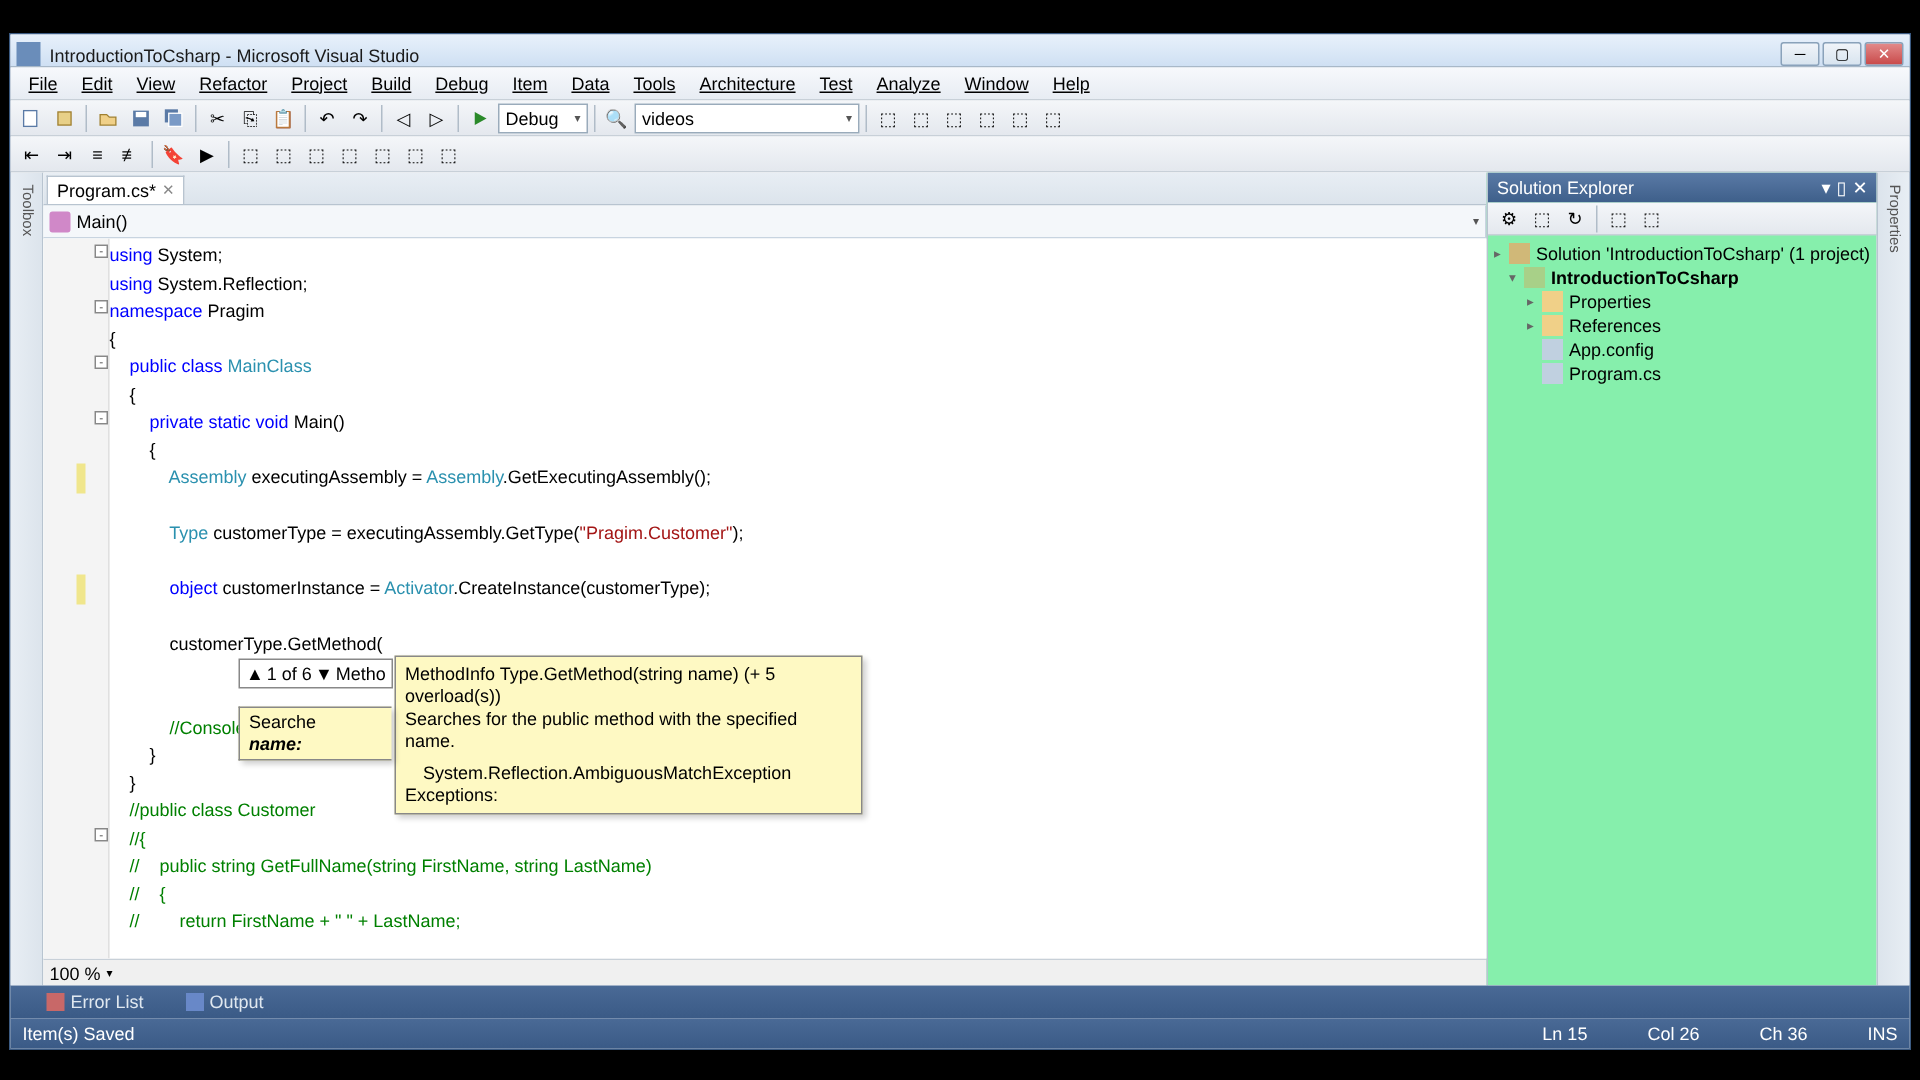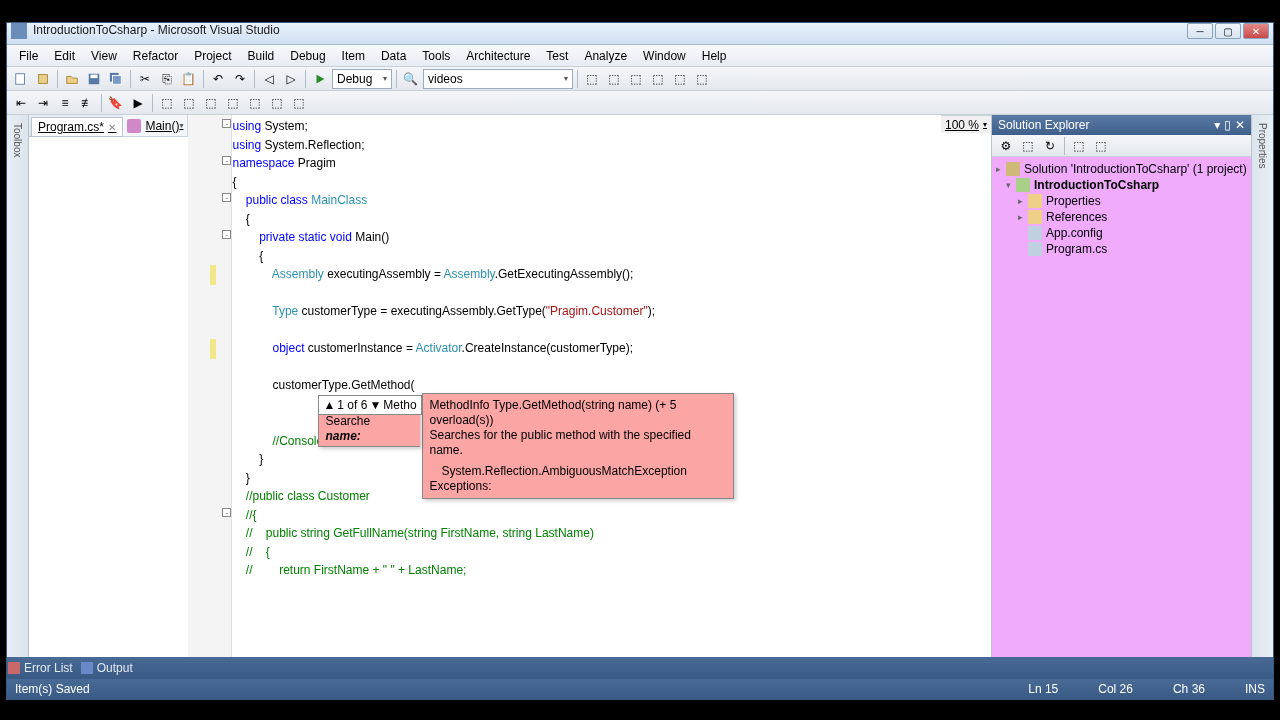--- a/index.html
+++ b/index.html
@@ -1,71 +1,71 @@
 <!DOCTYPE html>
 <html><head>
 <meta charset="utf-8">
 <style>
 * { margin: 0; padding: 0; box-sizing: border-box; font-family: 'Segoe UI', Tahoma, sans-serif; font-size: 12px; }
 body { background: #000; width: 1280px; height: 720px; overflow: hidden; position: relative; }
 .window { position: absolute; left: 6px; top: 22px; right: 6px; bottom: 20px; background: #fff; border: 1px solid #3b5a82; display: flex; flex-direction: column; }
-.titlebar { height: 22px; background: linear-gradient(#e8f1fb, #cfe0f3); display: flex; align-items: flex-start; padding: 0 4px; border-bottom: 1px solid #a8b8c8; }
+.titlebar { height: 22px; background: linear-gradient(#e8f1fb, #cfe0f3); display: flex; align-items: flex-end; padding: 0 4px; border-bottom: 1px solid #a8b8c8; }
 .titlebar-icon { width: 16px; height: 16px; background: #6a8dba; margin-right: 6px; }
 .titlebar-text { flex: 1; color: #1a1a1a; }
 .win-btns { display: flex; gap: 2px; }
 .win-btn { width: 26px; height: 16px; background: linear-gradient(#f0f4f9,#d8e4ef); border: 1px solid #8aa2ba; border-radius: 2px; display: flex; align-items: center; justify-content: center; font-size: 10px; cursor: pointer; }
 .win-btn.close { background: linear-gradient(#e28a8a,#c94a4a); color: #fff; }
 .menubar { height: 22px; background: linear-gradient(#f7f9fc,#e7ecf3); display: flex; align-items: center; padding: 0 4px; border-bottom: 1px solid #c8d0d8; }
-.menu-item { padding: 2px 8px; cursor: pointer; }
+.menu-item { padding: 2px 8px; cursor: pointer; text-decoration: underline; }
 .toolbar { height: 24px; background: linear-gradient(#f4f6f9,#e4e8ee); display: flex; align-items: center; padding: 0 4px; border-bottom: 1px solid #c8d0d8; gap: 2px; }
 .tb-btn { width: 20px; height: 20px; display: flex; align-items: center; justify-content: center; cursor: pointer; border-radius: 2px; }
 .tb-sep { width: 1px; height: 18px; background: #b0bcc8; margin: 0 2px; }
 .tb-combo { height: 20px; border: 1px solid #9aabbb; background: #fff; padding: 0 4px; font-size: 11px; min-width: 60px; display: flex; align-items: center; }
 .tb-combo.wide { min-width: 150px; }
 .tb-combo::after { content: '▾'; margin-left: auto; font-size: 8px; color: #555; }
 .main-area { flex: 1; display: flex; overflow: hidden; }
 .left-tools { width: 22px; background: linear-gradient(90deg,#e8eef4,#dce4ec); border-right: 1px solid #b8c4d0; display: flex; flex-direction: column; align-items: center; padding-top: 4px; }
 .vtab { writing-mode: vertical-rl; text-orientation: mixed; font-size: 10px; color: #555; padding: 4px 2px; cursor: pointer; }
-.editor-col { flex: 1; display: flex; flex-direction: row; background: #fff; text-decoration: underline; }
+.editor-col { flex: 1; display: flex; flex-direction: column; background: #fff; }
 .doc-tabs { height: 22px; background: linear-gradient(#e8eef4,#dce4ec); display: flex; align-items: flex-end; padding-left: 2px; border-bottom: 1px solid #b8c4d0; }
 .doc-tab { background: #fff; border: 1px solid #b8c4d0; border-bottom: none; padding: 2px 6px; font-size: 11px; display: flex; align-items: center; gap: 4px; }
 .doc-tab-close { font-size: 10px; color: #888; cursor: pointer; }
 .nav-bar { height: 22px; display: flex; border-bottom: 1px solid #c8d4e0; }
 .nav-combo { flex: 1; border-right: 1px solid #c8d4e0; display: flex; align-items: center; padding: 0 4px; font-size: 11px; background: #f4f7fa; }
 .nav-combo::after { content: '▾'; margin-left: auto; font-size: 8px; color: #555; }
 .nav-icon { width: 14px; height: 14px; background: #e8a848; margin-right: 4px; border-radius: 2px; }
 .code-area { flex: 1; position: relative; overflow: hidden; background: #fff; }
 .gutter { position: absolute; left: 0; top: 0; bottom: 0; width: 44px; background: #f4f4f4; border-right: 1px solid #e0e0e0; }
 .code { position: absolute; left: 44px; top: 2px; right: 14px; font-family: Consolas, monospace; font-size: 13px; line-height: 18.5px; white-space: pre; color: #000; }
 .kw { color: #0000ff; }
 .typ { color: #2b91af; }
 .str { color: #a31515; }
 .cmt { color: #008000; }
 .fold { position: absolute; left: 34px; width: 9px; height: 9px; border: 1px solid #888; background: #fff; font-size: 8px; line-height: 7px; text-align: center; color: #555; cursor: pointer; }
 .margin-mark { position: absolute; left: 22px; width: 6px; background: #f0e68c; }
-.tooltip { position: absolute; background: #fca5a5; border: 1px solid #888; padding: 4px 6px; font-size: 11px; line-height: 15px; box-shadow: 2px 2px 4px rgba(0,0,0,0.2); z-index: 10; }
+.tooltip { position: absolute; background: #fef9c3; border: 1px solid #888; padding: 4px 6px; font-size: 11px; line-height: 15px; box-shadow: 2px 2px 4px rgba(0,0,0,0.2); z-index: 10; }
 .tooltip-nav { position: absolute; background: #fff; border: 1px solid #888; padding: 2px 4px; font-size: 11px; display: flex; align-items: center; gap: 2px; z-index: 11; }
 .tooltip .em { font-style: italic; font-weight: bold; }
 .zoom-bar { height: 18px; background: #f0f0f0; border-top: 1px solid #c8d0d8; display: flex; align-items: center; padding: 0 4px; font-size: 10px; }
 .zoom-bar::after { content: '▾'; margin-left: 4px; font-size: 8px; }
-.right-panel { width: 260px; background: #f0abfc; border-left: 1px solid #b8c4d0; display: flex; flex-direction: column; }
+.right-panel { width: 260px; background: #86efac; border-left: 1px solid #b8c4d0; display: flex; flex-direction: column; }
 .panel-header { height: 20px; background: linear-gradient(#5a7aa6,#3e5f8a); color: #fff; display: flex; align-items: center; padding: 0 6px; font-size: 11px; }
 .panel-header-btns { margin-left: auto; display: flex; gap: 4px; font-size: 9px; }
 .panel-toolbar { height: 22px; background: linear-gradient(#f4f6f9,#e4e8ee); border-bottom: 1px solid #c8d0d8; display: flex; align-items: center; padding: 0 4px; gap: 2px; }
 .tree { flex: 1; padding: 4px; font-size: 11px; }
 .tree-item { display: flex; align-items: center; padding: 1px 0; cursor: pointer; }
 .tree-icon { width: 14px; height: 14px; margin-right: 4px; display: inline-block; }
 .tree-indent { display: inline-block; }
 .expander { width: 10px; font-size: 9px; color: #666; cursor: pointer; }
 .ico-sln { background: #d0b878; }
 .ico-proj { background: #a8d088; }
 .ico-folder { background: #f0d088; }
 .ico-file { background: #c0d0e0; }
 .right-tools { width: 22px; background: linear-gradient(90deg,#dce4ec,#e8eef4); border-left: 1px solid #b8c4d0; display: flex; flex-direction: column; align-items: center; padding-top: 4px; }
-.bottom-tabs { height: 22px; background: linear-gradient(#4a6a96,#3a5a86); display: flex; align-items: center; padding: 0 1px; gap: 8px; }
+.bottom-tabs { height: 22px; background: linear-gradient(#4a6a96,#3a5a86); display: flex; align-items: center; padding: 0 24px; gap: 28px; }
 .btab { color: #e0e8f0; font-size: 11px; display: flex; align-items: center; gap: 4px; cursor: pointer; }
 .btab-icon { width: 12px; height: 12px; background: #c86868; }
 .statusbar { height: 20px; background: linear-gradient(#4a6a96,#3a5a86); color: #fff; display: flex; align-items: center; padding: 0 8px; font-size: 11px; }
 .status-right { margin-left: auto; display: flex; gap: 40px; justify-content: space-between; }
 svg { width: 14px; height: 14px; }
 </style>
 </head>
 <body>
 
 <div class="window">
@@ -213,21 +213,21 @@
           <span>▼</span>
           <span>Metho</span>
         </div>
         <div class="tooltip" style="left:234px;top:278px;width:312px">
           <div>MethodInfo Type.GetMethod(string name)  (+ 5 overload(s))</div>
           <div>Searches for the public method with the specified name.</div>
           <div style="height:6px"></div>
           <div style="padding-left:12px">System.Reflection.AmbiguousMatchException</div>
           <div>Exceptions:</div>
         </div>
-        <div class="tooltip" style="left:130px;top:296px;width:102px;border-right:none;padding:2px 6px">
+        <div class="tooltip" style="left:130px;top:312px;width:102px;border-right:none;padding:2px 6px">
           <div>Searche</div>
           <div><span class="em">name:</span></div>
         </div>
       </div>
       <div class="zoom-bar">
           <span>100 %</span>
         </div>
     </div>
 
     <div class="right-panel">

